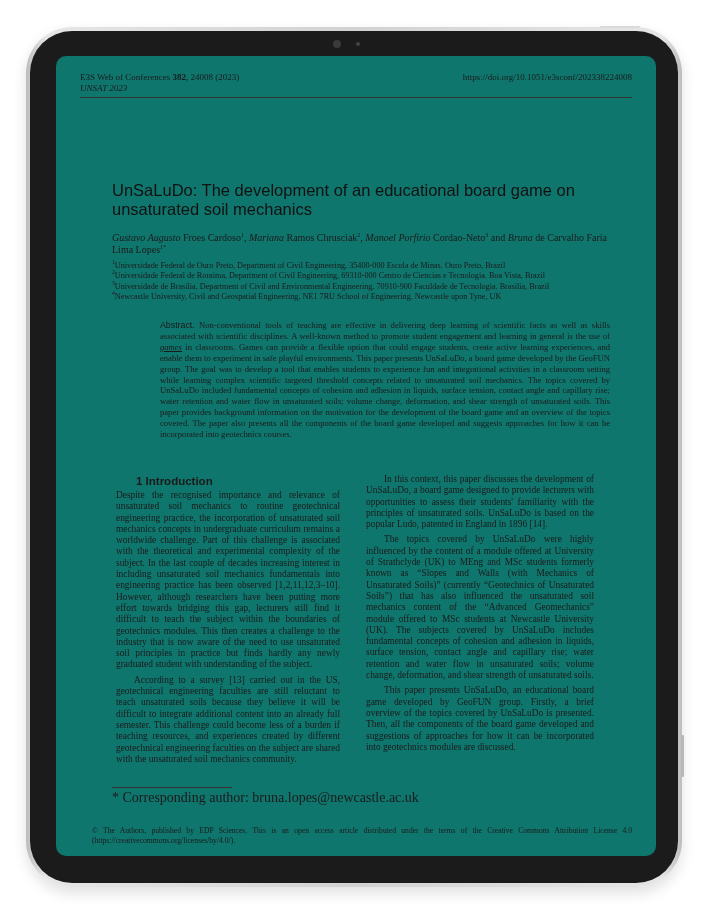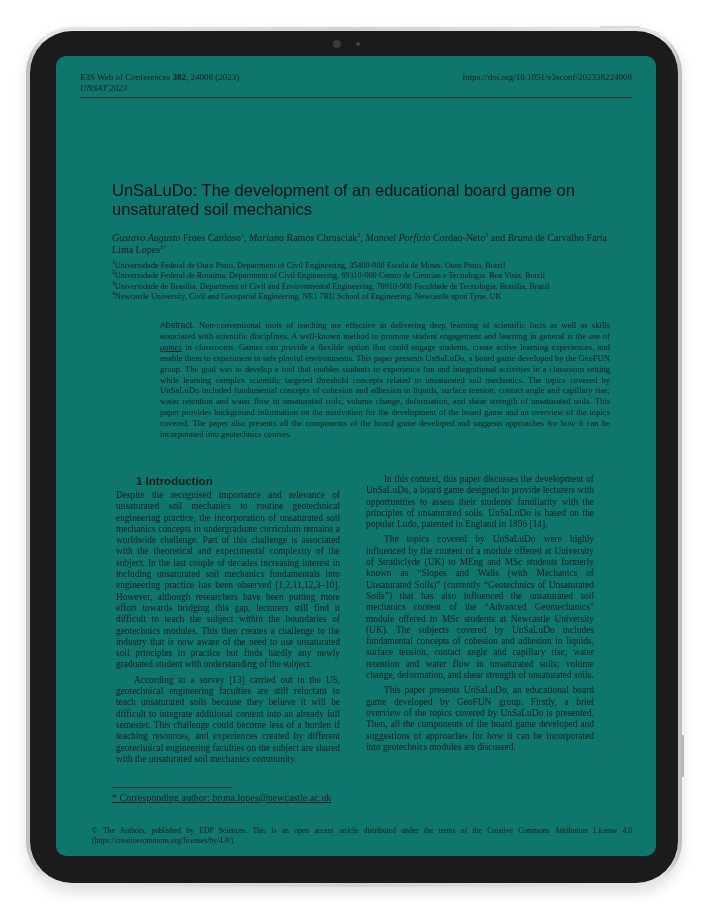--- a/index.html
+++ b/index.html
@@ -62,21 +62,21 @@
     position: absolute; left: 56px; top: 418px;
     font-family: "Liberation Sans", sans-serif; font-weight: bold; font-size: 11.5px; line-height: 14px; margin-left: 24px;
   }
   .col { position: absolute; width: 232px; font-size: 9.4px; line-height: 11.3px; text-align: justify; }
   .col.left { left: 56px; top: 430px; }
   .col.right { left: 306px; top: 414px; width: 236px; }
   .col p { margin: 4px; }
   .col p.indent { text-indent: 18px; }
 
   .footnote-rule { position: absolute; left: 56px; top: 731px; width: 120px; height: 1px; background: #333; }
-  .footnote { position: absolute; left: 56px; top: 737px; font-size: 10px; line-height: 10px; text-decoration: underline; }
+  .footnote { position: absolute; left: 56px; top: 737px; font-size: 14px; line-height: 10px; }
 
   .license { position: absolute; left: 36px; top: 770px; width: 540px; font-size: 7.6px; line-height: 9.6px; text-align: justify; }
 </style>
 </head>
 <body>
 
 <div class="tablet-shell"></div>
 <div class="top-button"></div>
 <div class="side-button"></div>
 <div class="tablet-bezel">

